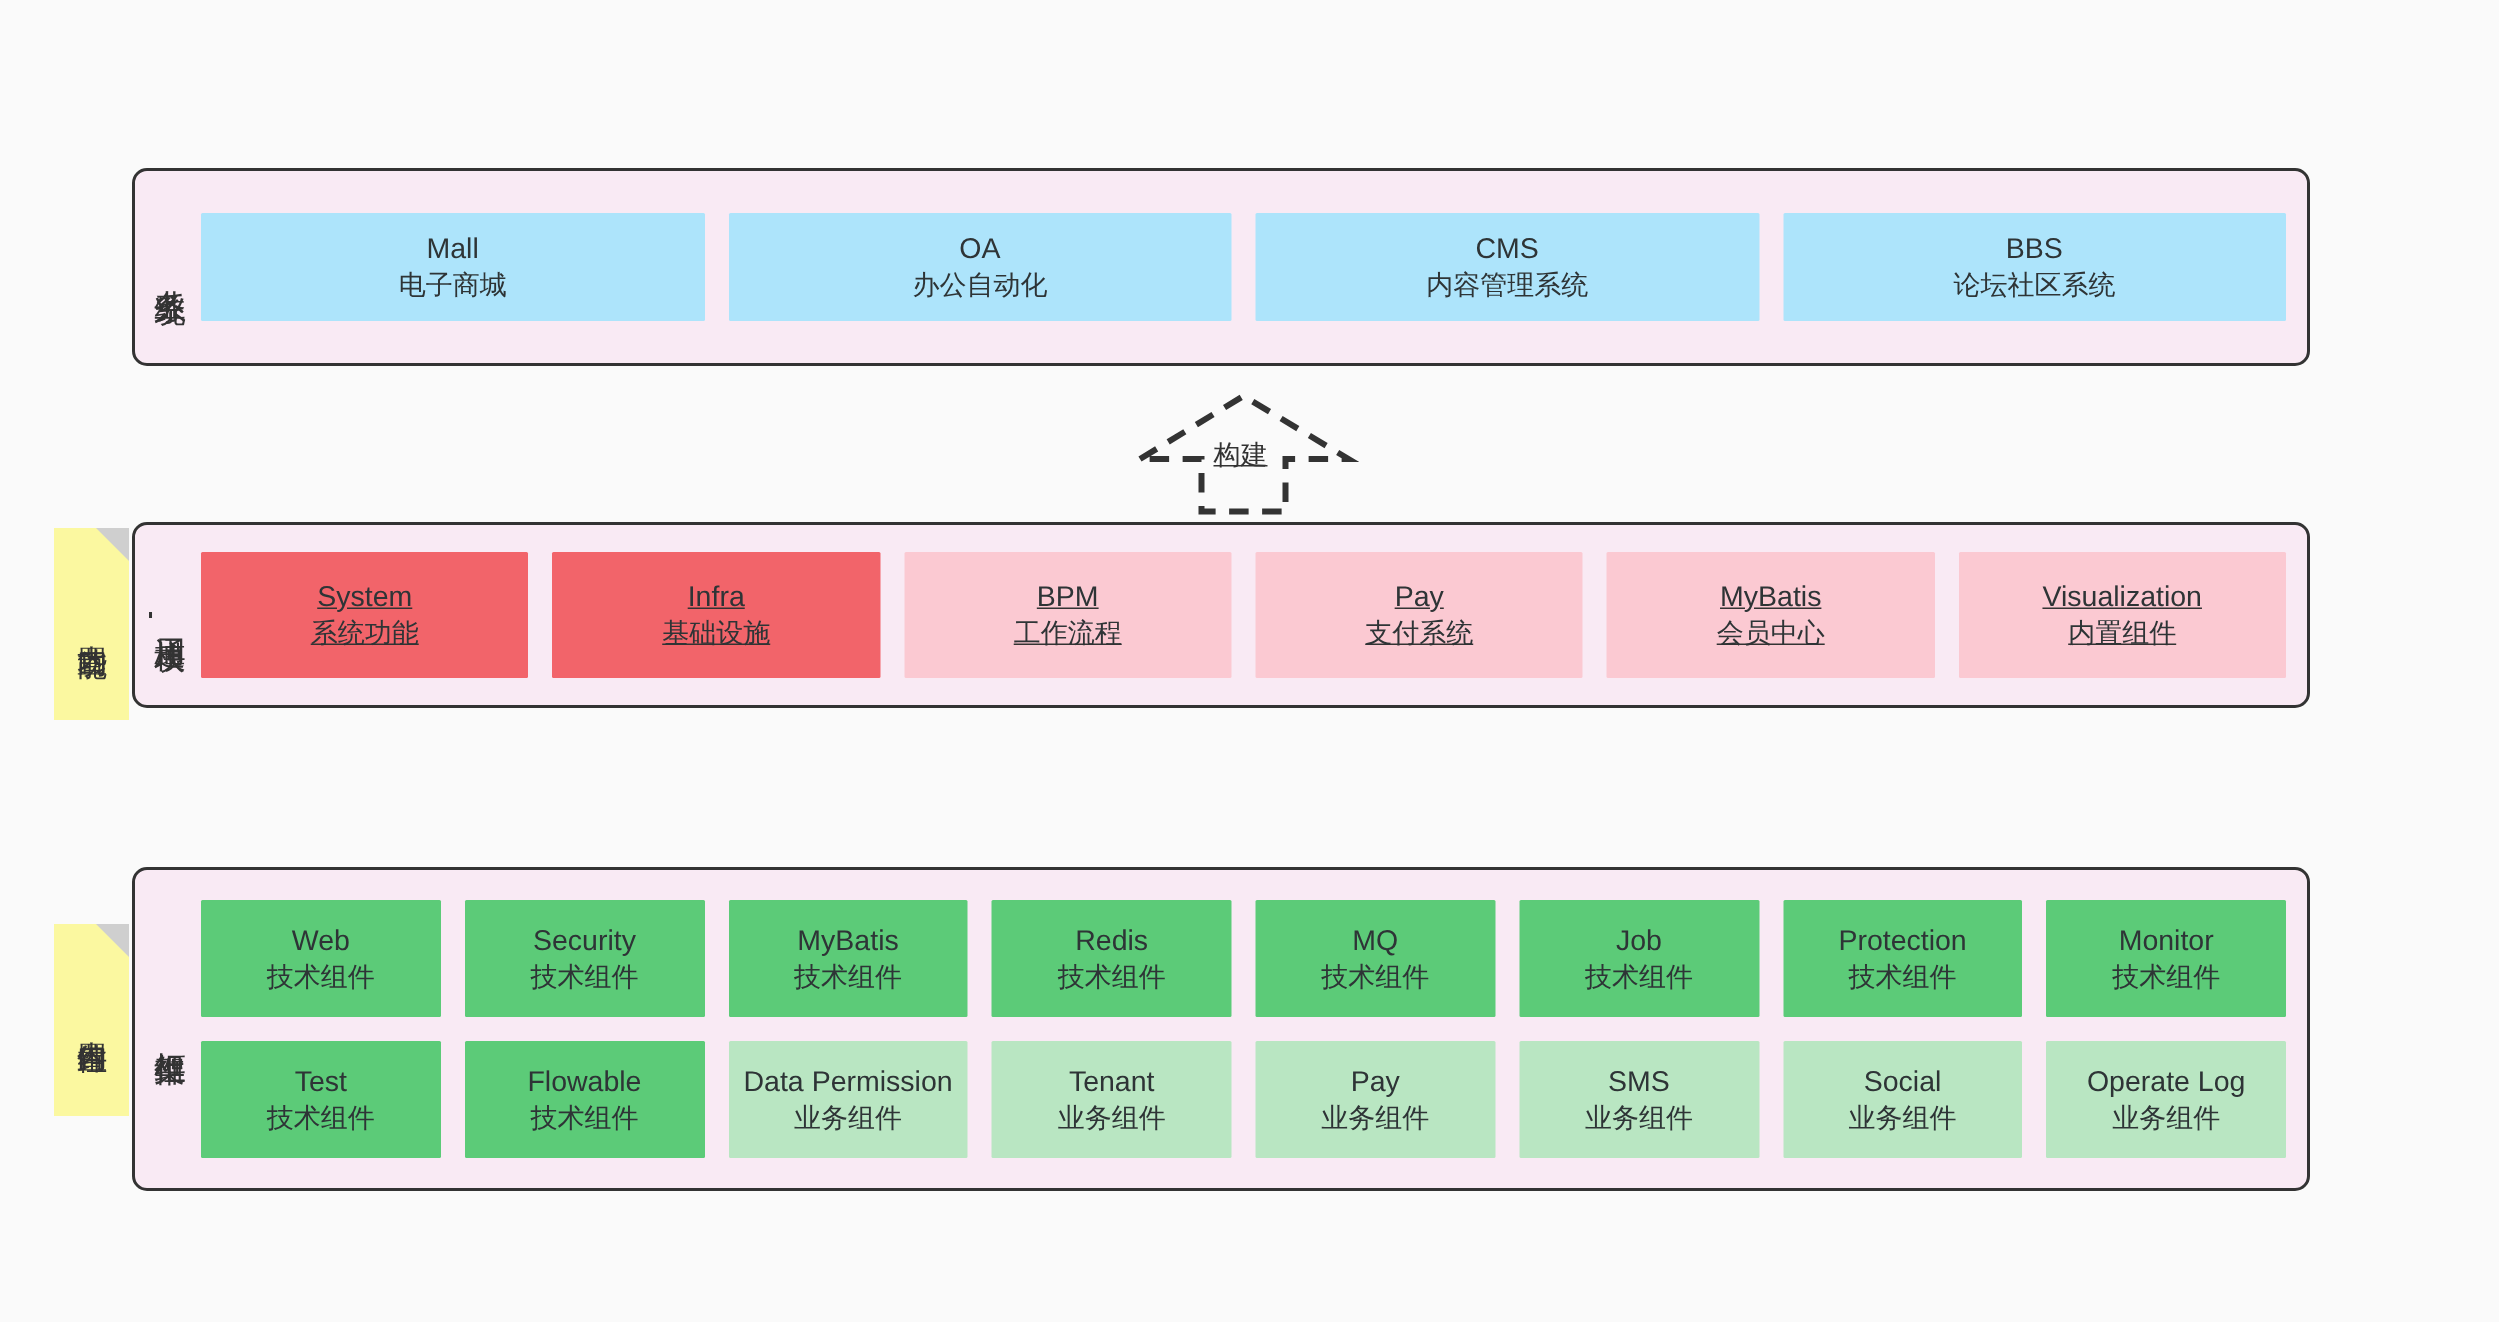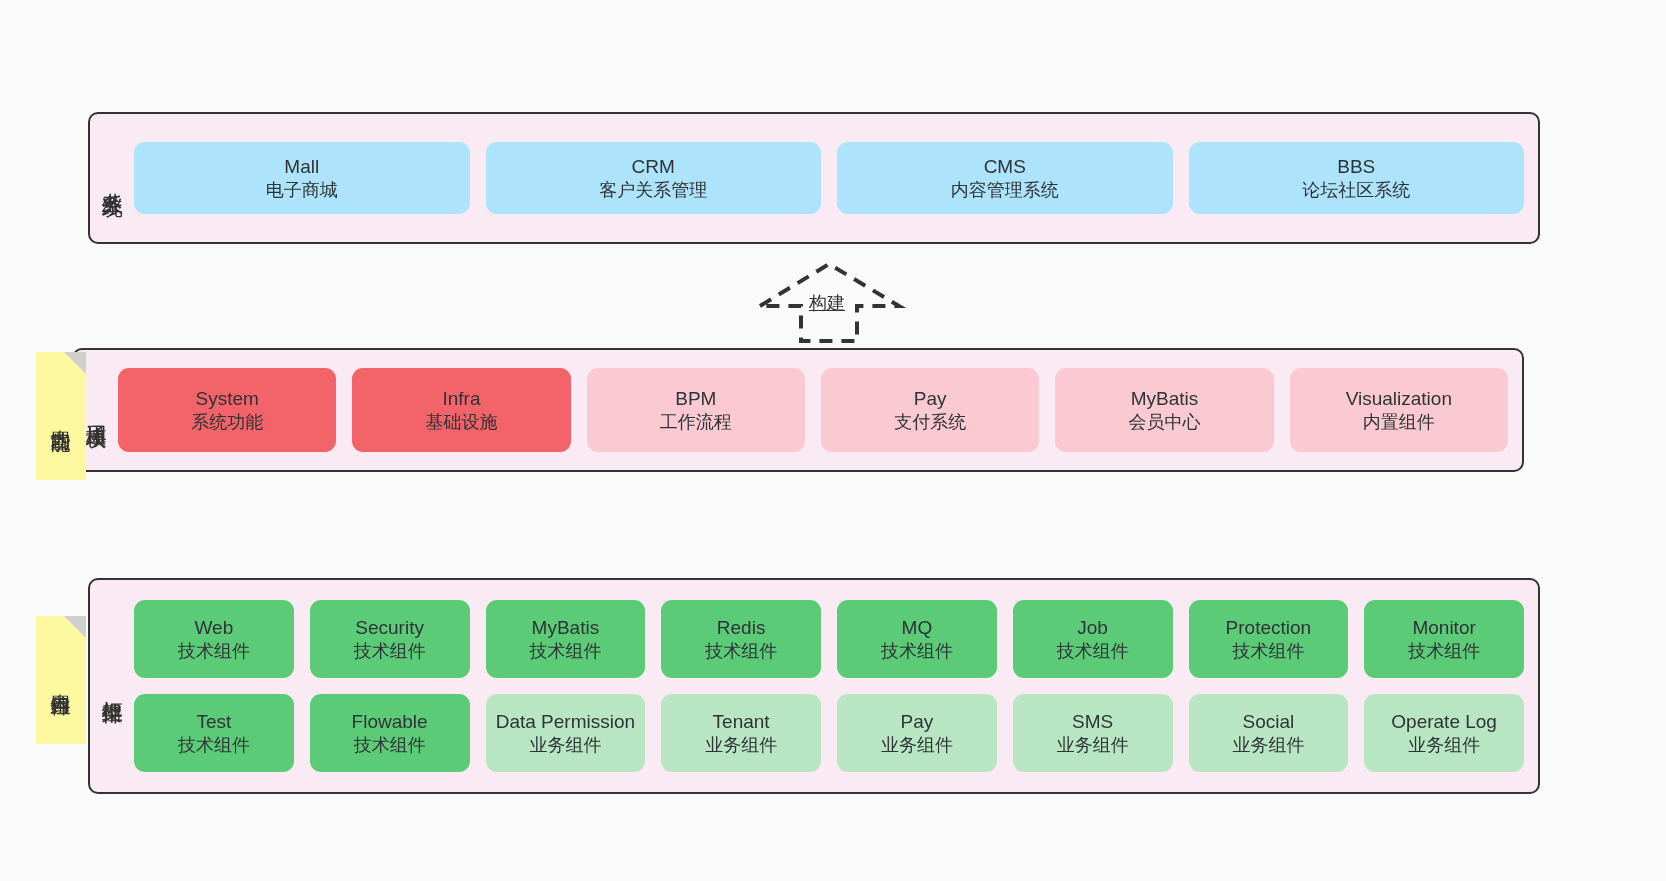--- a/index.html
+++ b/index.html
@@ -45,21 +45,21 @@
     justify-content:center;
     gap:16px;
     padding:0 14px 0 0;
   }
   .row{
     display:flex;
     gap:16px;
   }
   .cell{
     flex:1 1 0;
-    border-radius:11px;
+    border-radius:1px;
     display:flex;
     flex-direction:column;
     align-items:center;
     justify-content:center;
     text-align:center;
     font-size:19px;
     line-height:1.25;
     color:#2e3436;
     padding:21px 4px;
     box-sizing:border-box;
@@ -121,22 +121,22 @@
   <div class="layer" style="left:88px;top:112px;width:1452px;height:132px;">
     <div class="layer-caption">业务系统</div>
     <div class="layer-body">
       <div class="row" style="height:72px;">
 
         <div class="cell c-blue">
           <span class="t1">Mall</span>
           <span class="t2">电子商城</span>
         </div>
         <div class="cell c-blue">
-          <span class="t1">CRM</span>
-          <span class="t2">客户关系管理</span>
+          <span class="t1">OA</span>
+          <span class="t2">办公自动化</span>
         </div>
         <div class="cell c-blue">
           <span class="t1">CMS</span>
           <span class="t2">内容管理系统</span>
         </div>
         <div class="cell c-blue">
           <span class="t1">BBS</span>
           <span class="t2">论坛社区系统</span>
         </div>
 
@@ -149,21 +149,21 @@
       <path d="M 3 48 L 72 6 L 142 48 L 100 48 L 100 83 L 44 83 L 44 48 Z" fill="none" stroke="#333333" stroke-width="4" stroke-dasharray="13,9" stroke-linejoin="miter"></path>
     </svg>
     <div class="conn-label" style="left:52px;top:36px;">构建</div>
   </div>
 
   <div class="sticky" style="left:36px;top:352px;width:50px;height:128px;">
     <div class="fold"></div>
     <span>内置功能</span>
   </div>
 
-  <div class="layer" style="left:72px;top:348px;width:1452px;height:124px;">
+  <div class="layer" style="left:88px;top:348px;width:1452px;height:124px;text-decoration:underline;">
     <div class="layer-caption">通用模块</div>
     <div class="layer-body">
       <div class="row" style="height:84px;">
 
         <div class="cell c-red">
           <span class="t1">System</span>
           <span class="t2">系统功能</span>
         </div>
         <div class="cell c-red">
           <span class="t1">Infra</span>

